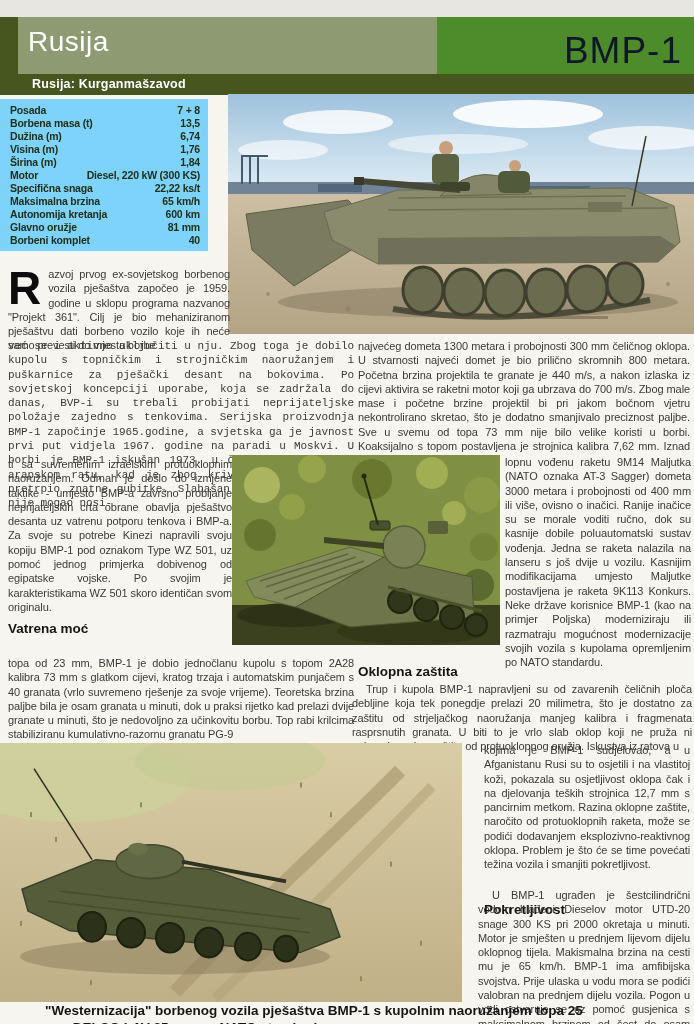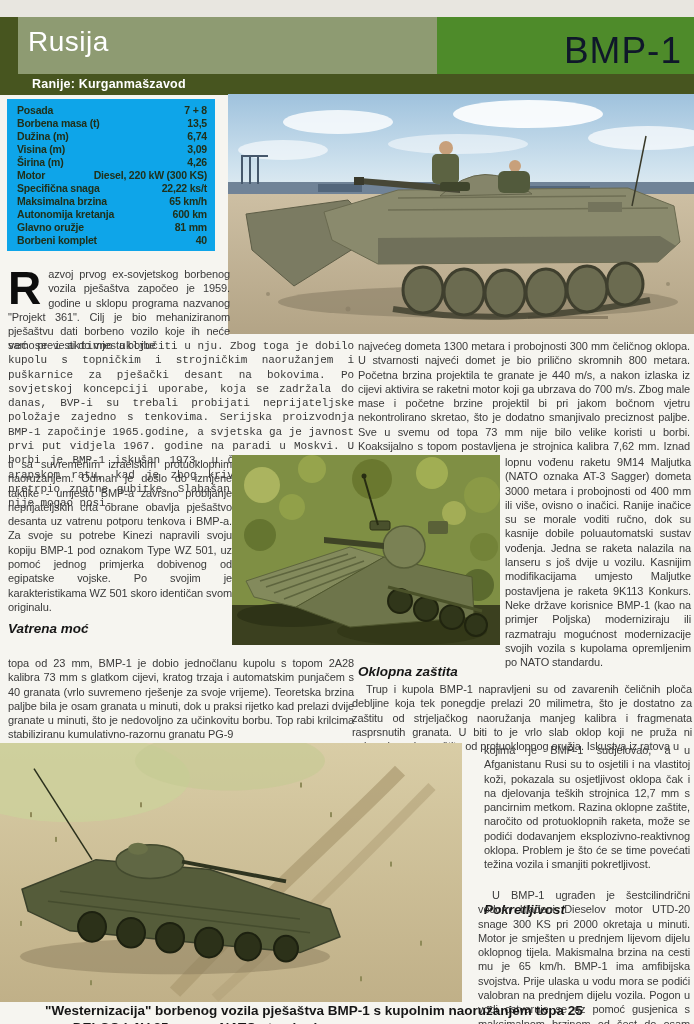--- a/index.html
+++ b/index.html
@@ -8,38 +8,38 @@
   .abs{position:absolute;}
   
   .hdr-left{left:0;top:0;width:437px;height:57px;background:#8e9b72;}
   .hdr-right{left:437px;top:0;width:257px;height:57px;background:#4e8b2a;}
   .hdr-strip{left:0;top:0;width:18px;height:78px;background:#47551f;}
   .region{left:28px;top:9px;font-size:28px;color:#ffffff;letter-spacing:.5px;}
   .model{right:12px;top:13px;font-size:37px;color:#0f172a;letter-spacing:1px;}
   .company-bar{left:0;top:57px;width:694px;height:21px;background:#47551f;}
   .company-label{left:32px;top:60px;font-size:12.5px;font-weight:bold;color:#ffffff;letter-spacing:.2px;}
   
-  .spec-table{left:7px;top:82px;width:208px;height:152px;background:#0ea5e9;
+  .spec-table{left:0;top:82px;width:208px;height:152px;background:#7dd3fc;
               padding:5px 8px 4px 10px;box-sizing:border-box;}
   .spec-row{display:flex;justify-content:space-between;font-size:10.5px;line-height:13px;
             font-weight:bold;color:#20301a;letter-spacing:-0.2px;}
   
   .photo{display:block;}
   .photo svg{display:block;width:100%;height:100%;}
   .photo-top{left:228px;top:77px;width:466px;height:240px;}
   .photo-middle{left:232px;top:438px;width:268px;height:190px;}
   .photo-bottom{left:0;top:726px;width:462px;height:259px;}
   
   .body-txt{font-size:11px;line-height:14.3px;color:#3a3a3a;text-align:justify;
             letter-spacing:-0.1px;}
   .ind{text-indent:14px;}
   .blk-intro-a{left:8px;top:250px;width:222px;}
   .blk-intro-b{left:8px;top:322px;width:346px;font-family:Liberation Mono, monospace;}
   .blk-intro-c{left:8px;top:440px;width:224px;}
-  .h-small{font-size:13.5px;font-weight:bold;color:#151515;font-style:italic;}
+  .h-small{font-size:13.5px;font-weight:bold;color:#151515;}
   .h-vatrena{left:8px;top:604px;}
   .blk-vatrena-a{left:8px;top:623px;width:224px;}
   .blk-vatrena-b{left:8px;top:639px;width:346px;}
   .blk-right-a{left:358px;top:322px;width:332px;}
   .blk-right-b{left:505px;top:438px;width:186px;}
   .h-oklopna{left:358px;top:647px;}
   .blk-oklopna-a{left:352px;top:665px;width:340px;}
   .blk-oklopna-b{left:484px;top:726px;width:206px;}
   .h-pokret{left:484px;top:885px;text-align:right;}
   .blk-pokret{left:478px;top:871px;width:212px;}
@@ -52,42 +52,42 @@
 <body>
 
 <div id="page">
 
   <div class="abs hdr-left"></div>
   <div class="abs hdr-right"></div>
   <div class="abs hdr-strip"></div>
   <div class="abs region">Rusija</div>
   <div class="abs model">BMP-1</div>
   <div class="abs company-bar"></div>
-  <div class="abs company-label">Ranije: Kurganmašzavod</div>
+  <div class="abs company-label">Rusija: Kurganmašzavod</div>
 
   <div class="abs spec-table">
     <div class="spec-row">
         <span>Posada</span>
         <span>7 + 8</span>
       </div>
     <div class="spec-row">
         <span>Borbena masa (t)</span>
         <span>13,5</span>
       </div>
     <div class="spec-row">
         <span>Dužina (m)</span>
         <span>6,74</span>
       </div>
     <div class="spec-row">
         <span>Visina (m)</span>
-        <span>3,09</span>
+        <span>1,76</span>
       </div>
     <div class="spec-row">
         <span>Širina (m)</span>
-        <span>4,26</span>
+        <span>1,84</span>
       </div>
     <div class="spec-row">
         <span>Motor</span>
         <span>Diesel, 220 kW (300 KS)</span>
       </div>
     <div class="spec-row">
         <span>Specifična snaga</span>
         <span>22,22 ks/t</span>
       </div>
     <div class="spec-row">

